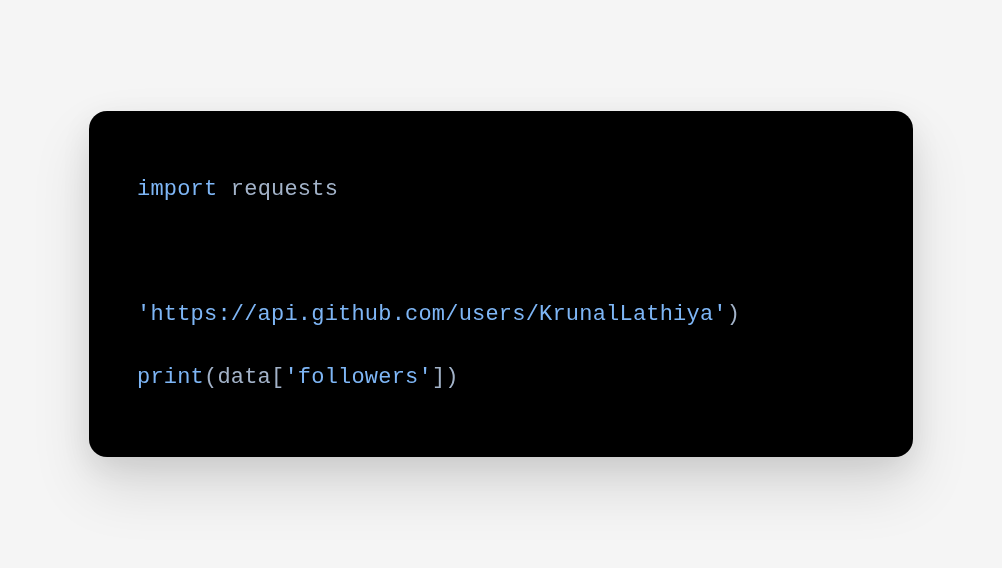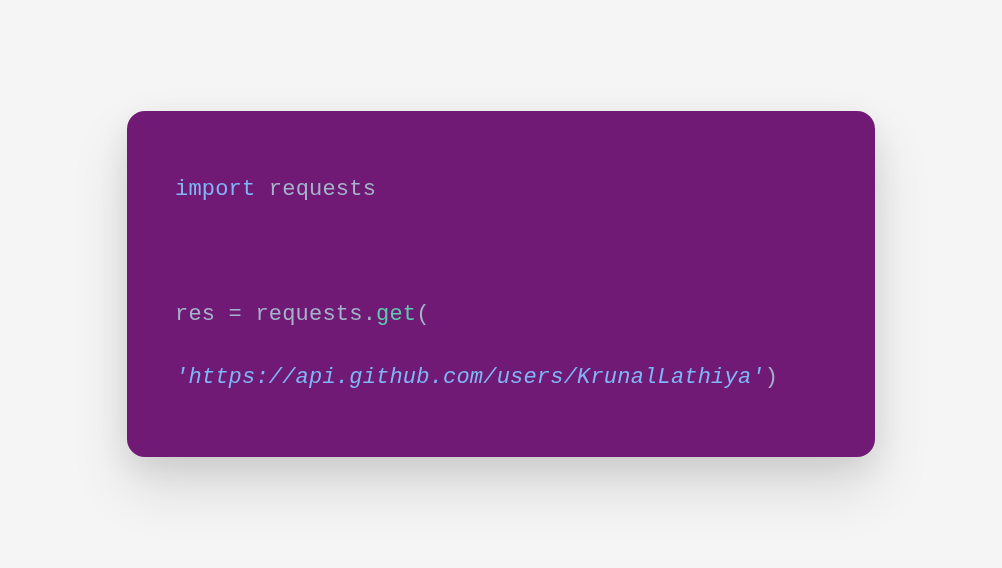--- a/index.html
+++ b/index.html
@@ -10,42 +10,42 @@
     body {
       width: 1002px;
       height: 568px;
       background: #f5f5f5;
       display: flex;
       align-items: center;
       justify-content: center;
       font-family: 'Menlo', 'Monaco', 'Consolas', 'Courier New', monospace;
     }
     .code-block {
-      background: #701a75;
+      background: #000000;
       border-radius: 18px;
       padding: 48px 52px 48px 48px;
-      width: 748px;
+      width: 824px;
       box-shadow: 0 30px 60px rgba(0,0,0,0.12), 0 10px 30px rgba(0,0,0,0.08);
     }
     .code-line {
       font-size: 22px;
       line-height: 2.85;
       white-space: pre;
       color: #a3b3c9;
       letter-spacing: 0.2px;
     }
     .tok-keyword { color: #7eb6f6; }
     .tok-ident { color: #a3b3c9; }
     .tok-punc { color: #a3b3c9; }
     .tok-dot { color: #a3b3c9; }
     .tok-method { color: #5fc9b0; }
-    .tok-string { color: #7eb6f6; font-style: italic; }
+    .tok-string { color: #7eb6f6; }
     .tok-builtin { color: #7eb6f6; }
   </style>
 </head>
 <body>
 
 <div class="code-block">
   <div class="code-line"><span class="tok-keyword">import</span><span class="tok-ident"> requests</span></div>
   <div class="code-line"> </div>
-  <div class="code-line"><span class="tok-ident">res </span><span class="tok-punc">=</span><span class="tok-ident"> requests</span><span class="tok-dot">.</span><span class="tok-method">get</span><span class="tok-punc">(</span></div>
   <div class="code-line"><span class="tok-string">'https://api.github.com/users/KrunalLathiya'</span><span class="tok-punc">)</span></div>
+  <div class="code-line"><span class="tok-builtin">print</span><span class="tok-ident">(data[</span><span class="tok-string">'followers'</span><span class="tok-ident">])</span></div>
 </div>
 
 </body></html>

